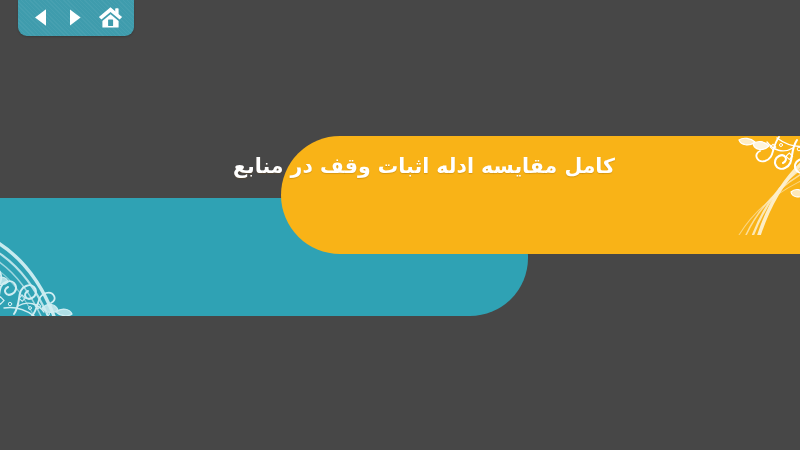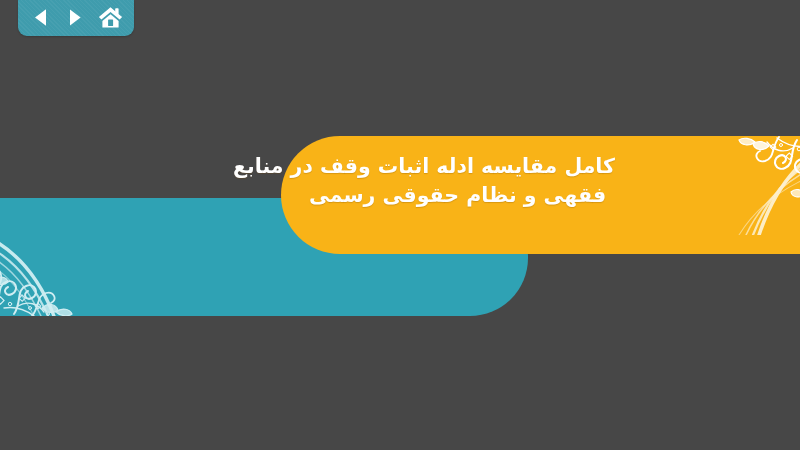--- a/index.html
+++ b/index.html
@@ -226,16 +226,15 @@
           <circle cx="102" cy="13" r="1.8" stroke-width="1" stroke="#ffffff"></circle>
           <circle cx="84" cy="9" r="1.5" stroke-width="1" stroke="#ffffff"></circle>
           <circle cx="116" cy="52" r="1.5" stroke-width="1" stroke="#ffffff"></circle>
         </g>
       </svg>
     </span>
   </div>
 
   <div class="title-block">
     <span class="title-line">کامل مقایسه ادله اثبات وقف در منابع</span>
-    <span class="title-line">فقهی و نظام حقوقی رسمی</span>
   </div>
 
 </div>
 
 </body></html>

